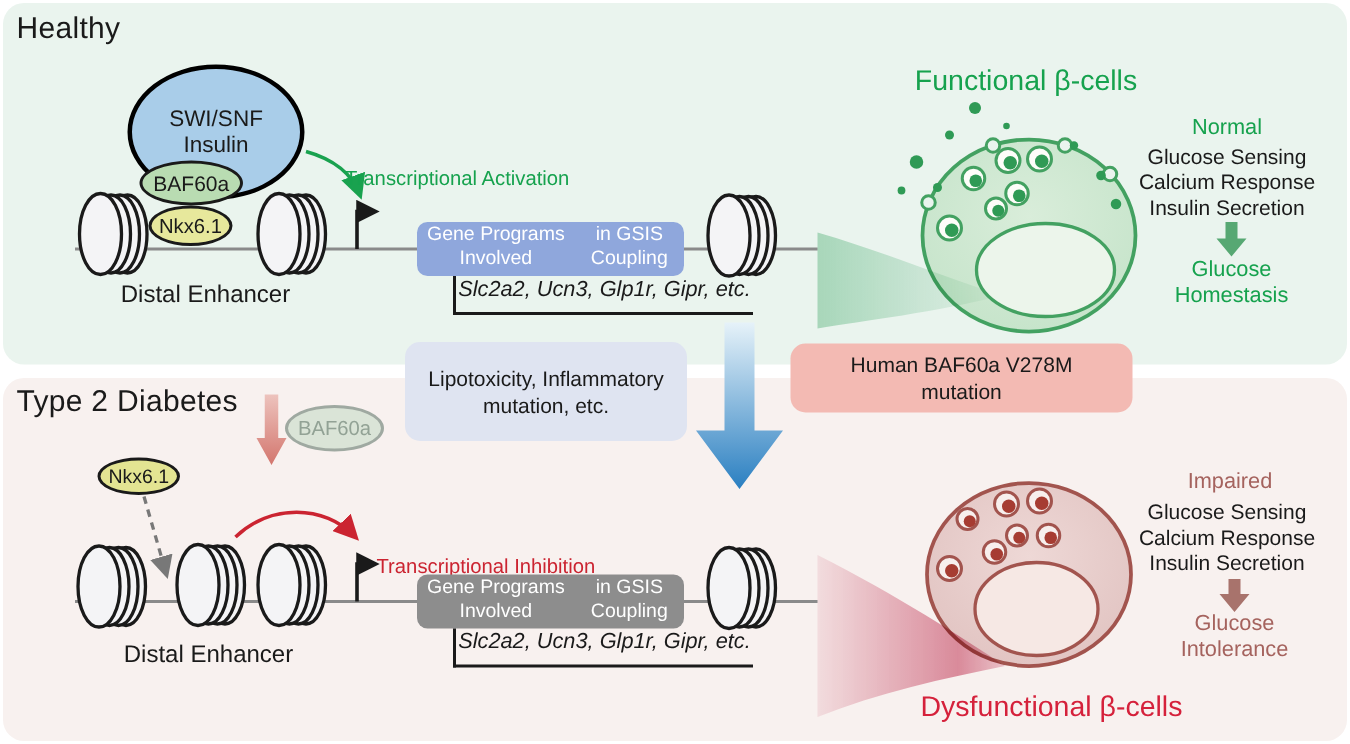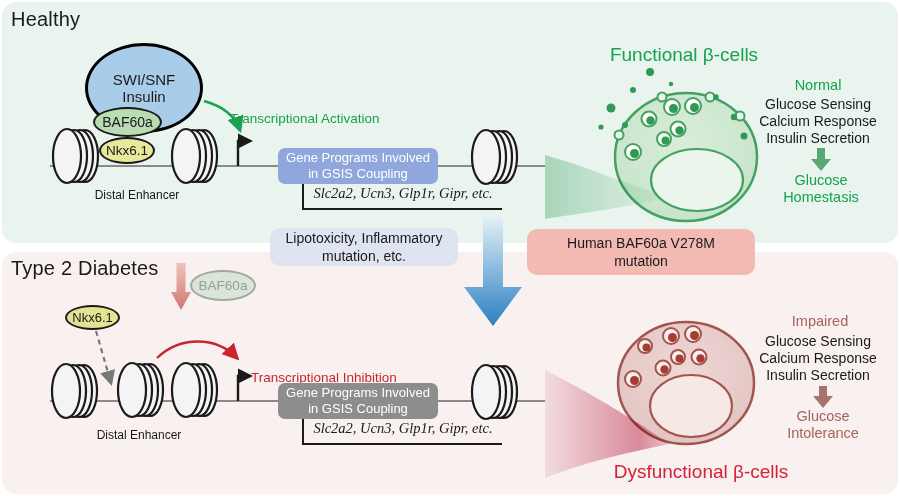--- a/index.html
+++ b/index.html
@@ -16,39 +16,39 @@
   .el-swisnf{left:85px;top:43px;width:118px;height:90px;background:#a9cde9;
              border:3px solid #000000;font-size:15px;line-height:17px;}
   .el-baf60a{left:93px;top:107px;width:69px;height:30px;background:#b9dcb2;
              border:2.5px solid #1a1a1a;font-size:14px;}
   .el-nkx61{left:99px;top:137px;width:56px;height:27px;background:#e7e89c;
             border:2.5px solid #1a1a1a;font-size:13.5px;}
   .el-baf60a-faded{left:190px;top:270px;width:66px;height:31px;background:#dae4d7;
              border:2px solid #9fa9a1;color:#92a295;font-size:13.5px;}
   .el-nkx61-b{left:65px;top:305px;width:55px;height:25px;background:#e3e492;
             border:2.5px solid #1a1a1a;font-size:13px;}
-  .genebox{position:absolute;left:278px;width:160px;height:36px;border-radius:7px;
+  .genebox{position:absolute;left:278px;width:178px;height:36px;border-radius:7px;
            color:#ffffff;font-size:13px;line-height:16px;text-align:center;
-           display:flex;flex-direction:column;justify-content:center;}
+           display:flex;flex-direction:row;justify-content:center;}
   .genebox-top{top:148px;background:#8fa7dc;}
   .genebox-bottom{top:383px;background:#8d8d8d;}
   .genelist{position:absolute;left:302px;width:200px;height:26px;
             border-left:2px solid #1a1a1a;border-bottom:2px solid #1a1a1a;
             font-style:italic;font-size:14.5px;text-align:center;padding-top:1px;
-            box-sizing:border-box;font-family:Liberation Serif, serif;}
+            box-sizing:border-box;}
   .midbox{position:absolute;border-radius:10px;font-size:14px;line-height:18px;
           text-align:center;display:flex;flex-direction:column;justify-content:center;}
-  .box-stress{left:270px;top:228px;width:188px;height:38px;background:#dfe4f1;}
+  .box-stress{left:270px;top:228px;width:188px;height:66px;background:#dfe4f1;}
   .box-mutation{left:527px;top:229px;width:228px;height:46px;background:#f3bab3;}
   .lbl{position:absolute;text-align:center;}
   .lbl-green{color:#16a24e;}
   .lbl-red{color:#cb2431;}
   .lbl-brightred{color:#d5213b;}
   .lbl-brown{color:#a5635e;}
-  .enhancer{font-size:12px;width:170px;}
+  .enhancer{font-size:16px;width:170px;}
   .transc{font-size:13.5px;white-space:nowrap;}
   .celltitle{font-size:19px;width:200px;}
   .col{width:170px;font-size:14px;line-height:17px;text-align:center;}
   .col-head{font-size:14.5px;}
 </style>
 </head>
 <body>
 
 <div class="stage">
 

